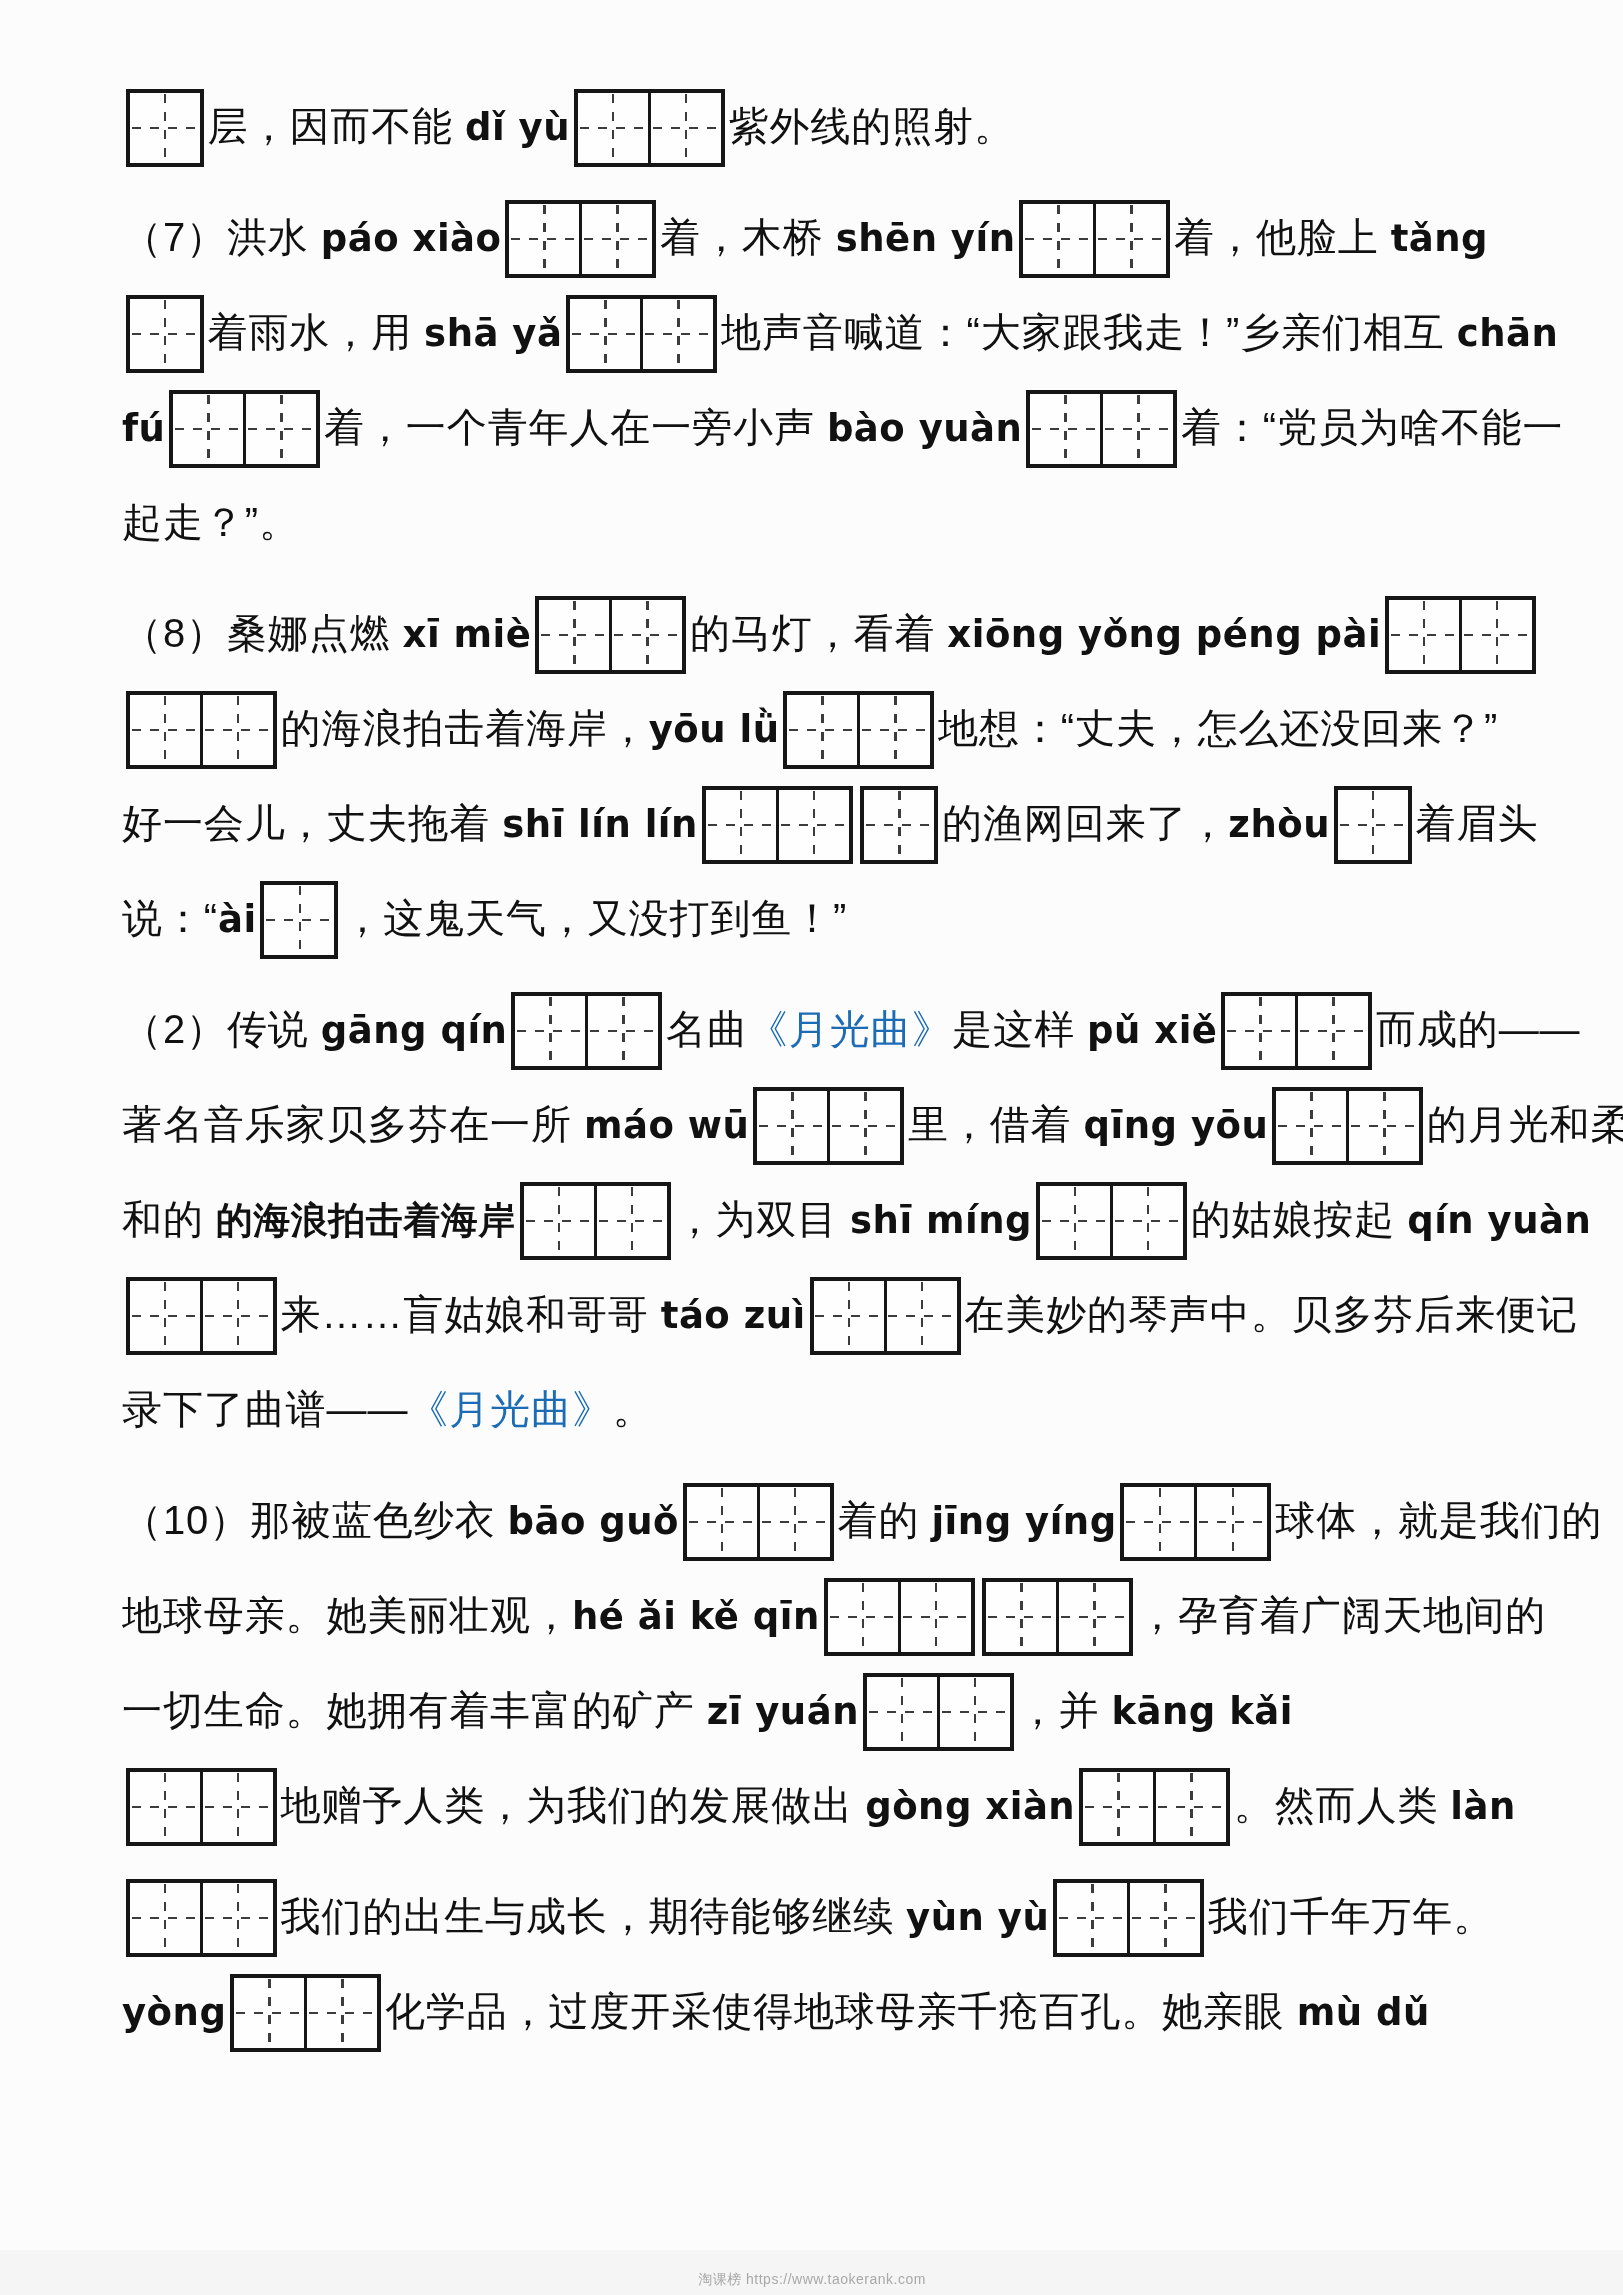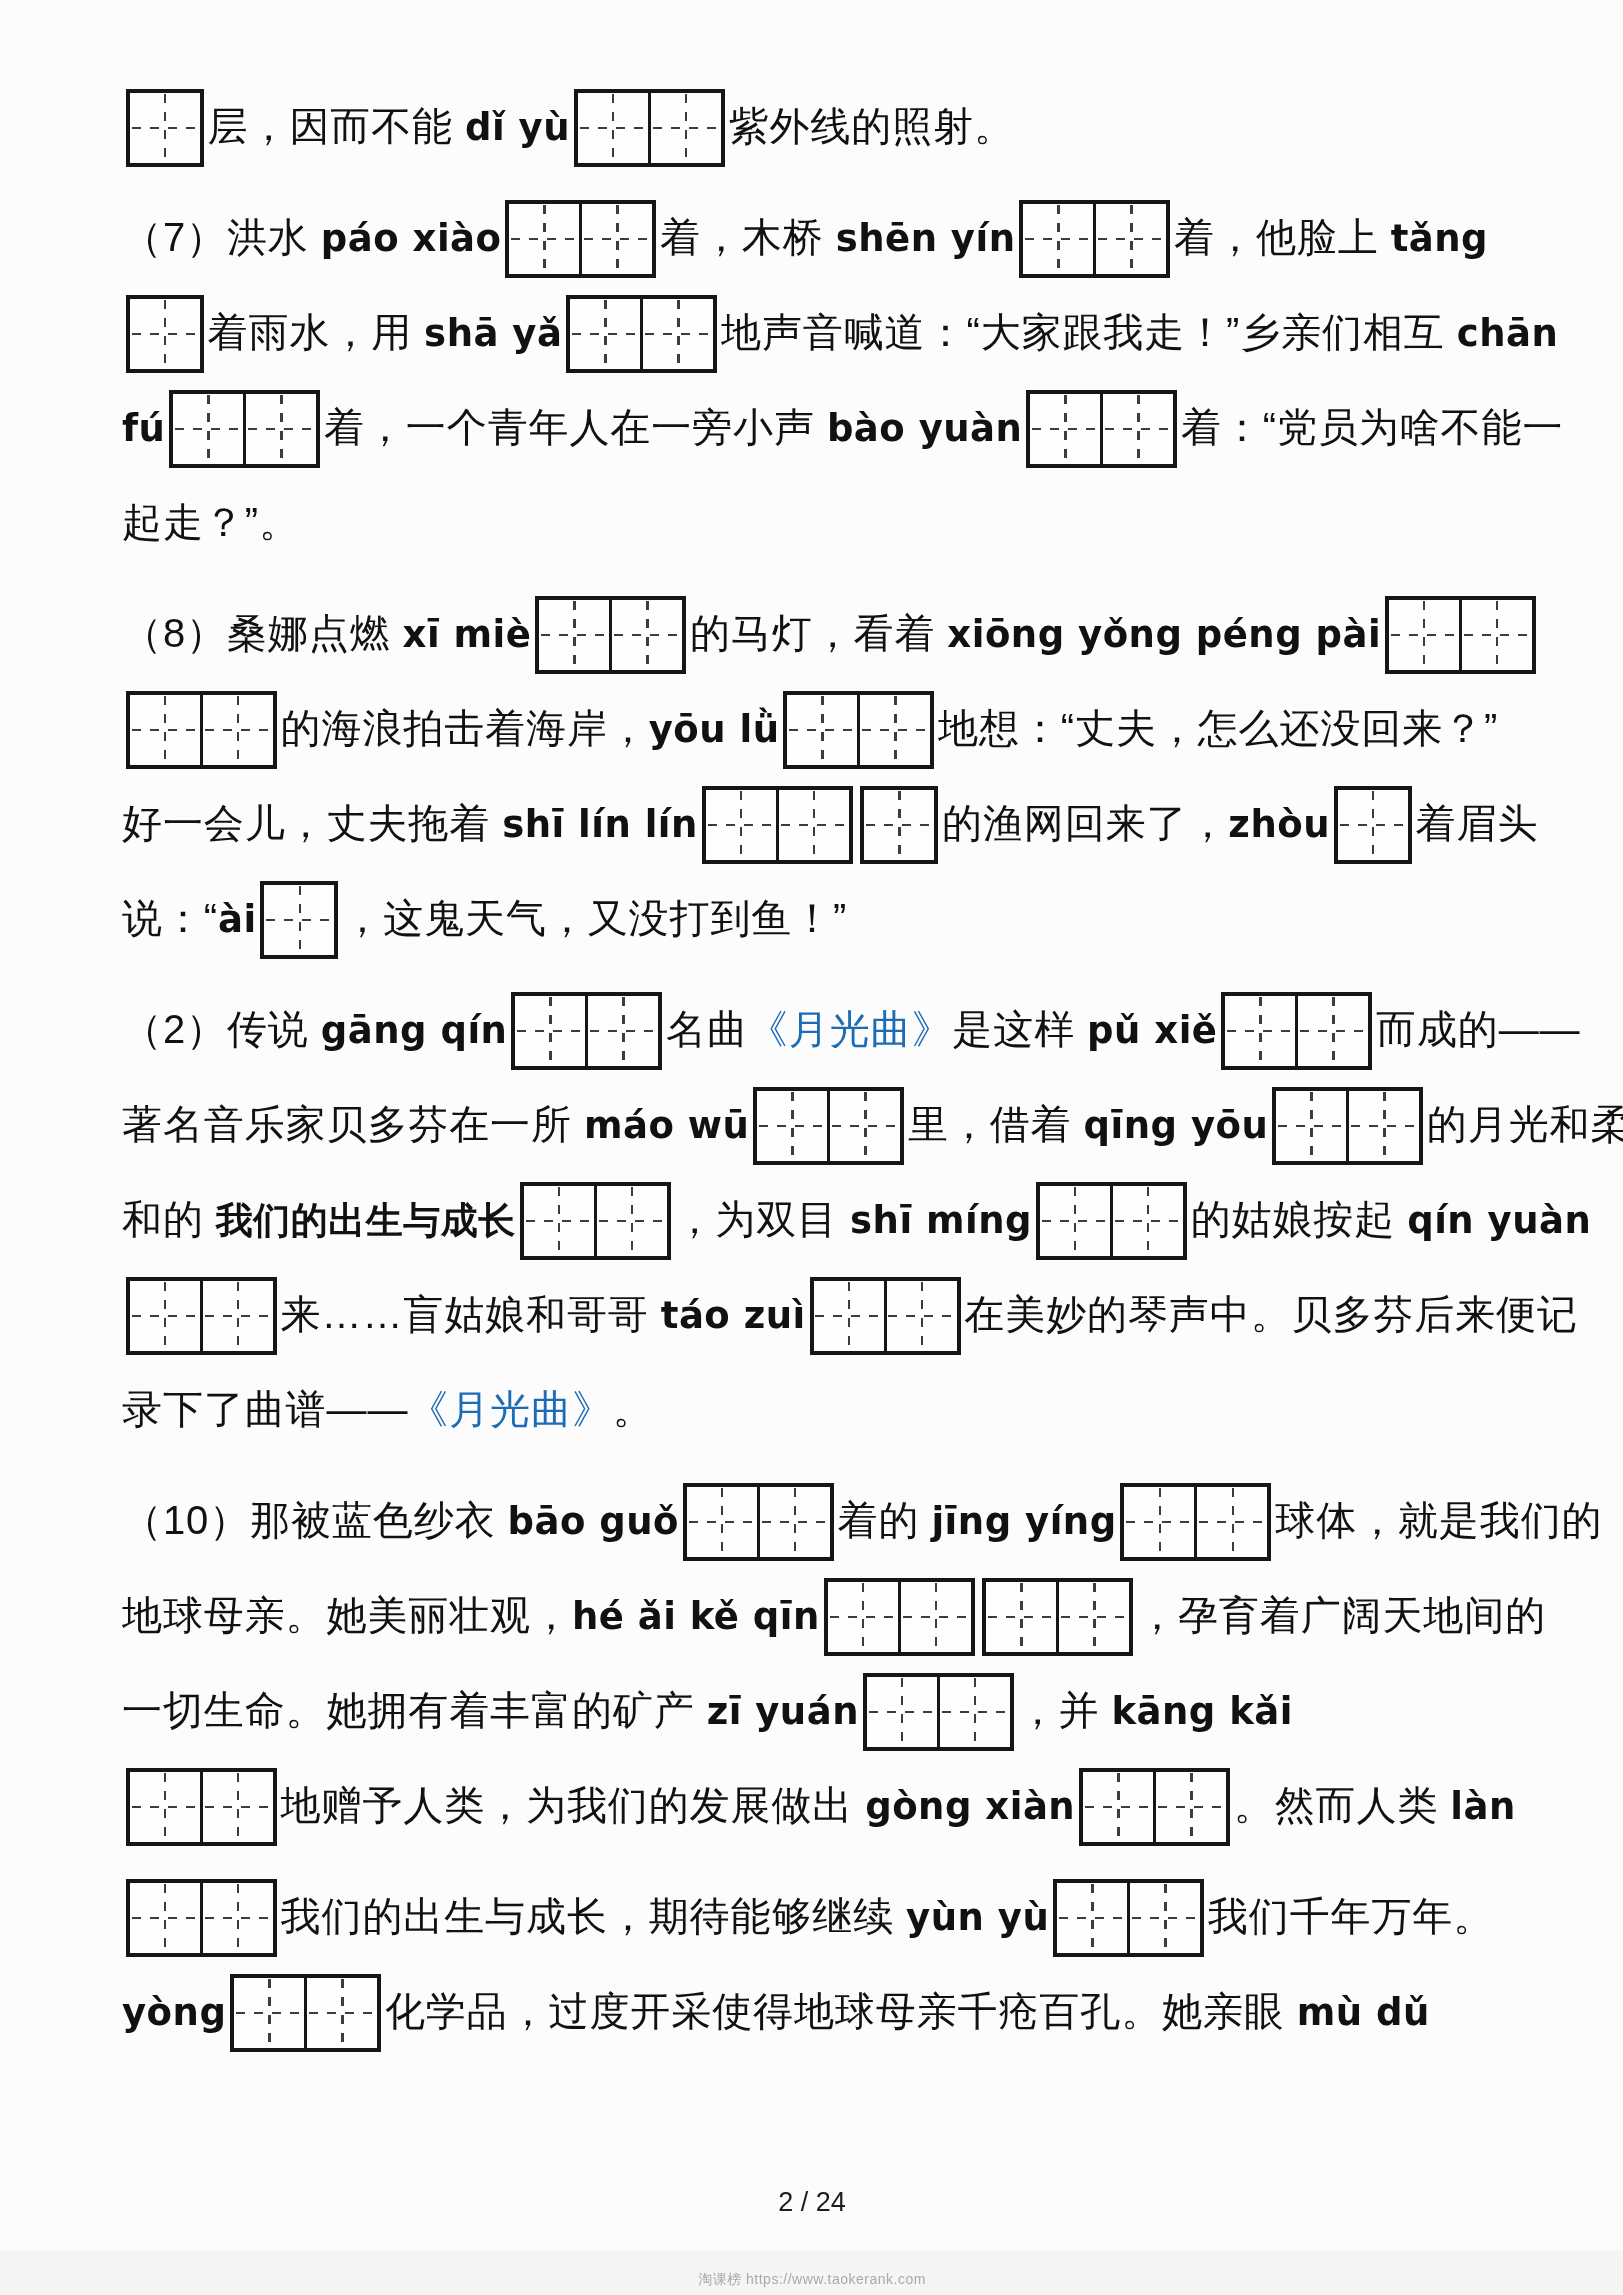--- a/index.html
+++ b/index.html
@@ -149,21 +149,21 @@
           <span class="cell"></span>
           <span class="cell"></span>
         </span><span class="cjk">而成的——</span></div>
       <div class="line"><span class="cjk">著名音乐家贝多芬在一所 </span><span class="py">máo wū</span><span class="boxgroup">
           <span class="cell"></span>
           <span class="cell"></span>
         </span><span class="cjk">里，借着 </span><span class="py">qīng yōu</span><span class="boxgroup">
           <span class="cell"></span>
           <span class="cell"></span>
         </span><span class="cjk">的月光和柔</span></div>
-      <div class="line"><span class="cjk">和的 </span><span class="py">我们的出生与成长</span><span class="boxgroup">
+      <div class="line"><span class="cjk">和的 </span><span class="py">的海浪拍击着海岸</span><span class="boxgroup">
           <span class="cell"></span>
           <span class="cell"></span>
         </span><span class="cjk">，为双目 </span><span class="py">shī míng</span><span class="boxgroup">
           <span class="cell"></span>
           <span class="cell"></span>
         </span><span class="cjk">的姑娘按起 </span><span class="py">qín yuàn</span></div>
       <div class="line"><span class="boxgroup">
           <span class="cell"></span>
           <span class="cell"></span>
         </span><span class="cjk">来……盲姑娘和哥哥 </span><span class="py">táo zuì</span><span class="boxgroup">
@@ -202,17 +202,16 @@
         </span><span class="cjk">我们的出生与成长，期待能够继续 </span><span class="py">yùn yù</span><span class="boxgroup">
           <span class="cell"></span>
           <span class="cell"></span>
         </span><span class="cjk">我们千年万年。</span></div>
       <div class="line"><span class="py">yòng</span><span class="boxgroup">
           <span class="cell"></span>
           <span class="cell"></span>
         </span><span class="cjk">化学品，过度开采使得地球母亲千疮百孔。她亲眼 </span><span class="py">mù dǔ</span></div>
     </div>
 
-  <div class="page-number">2 / 24</div>
   <div class="footer-band"></div>
   <div class="watermark">淘课榜 https://www.taokerank.com</div>
 </div>
 
 
 </body></html>

